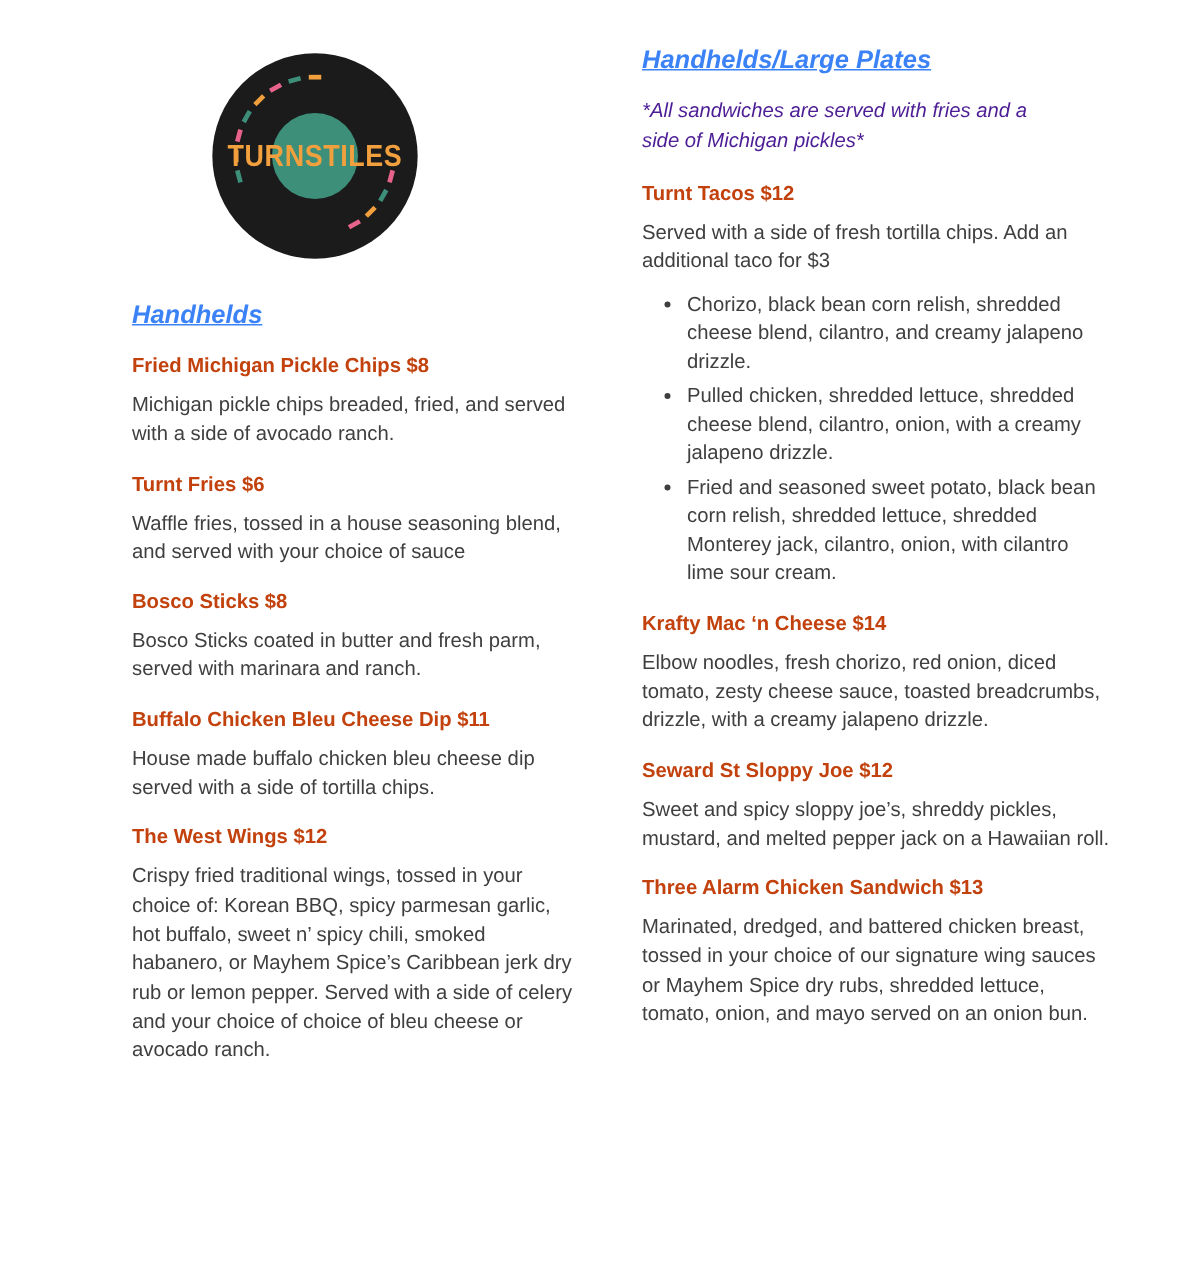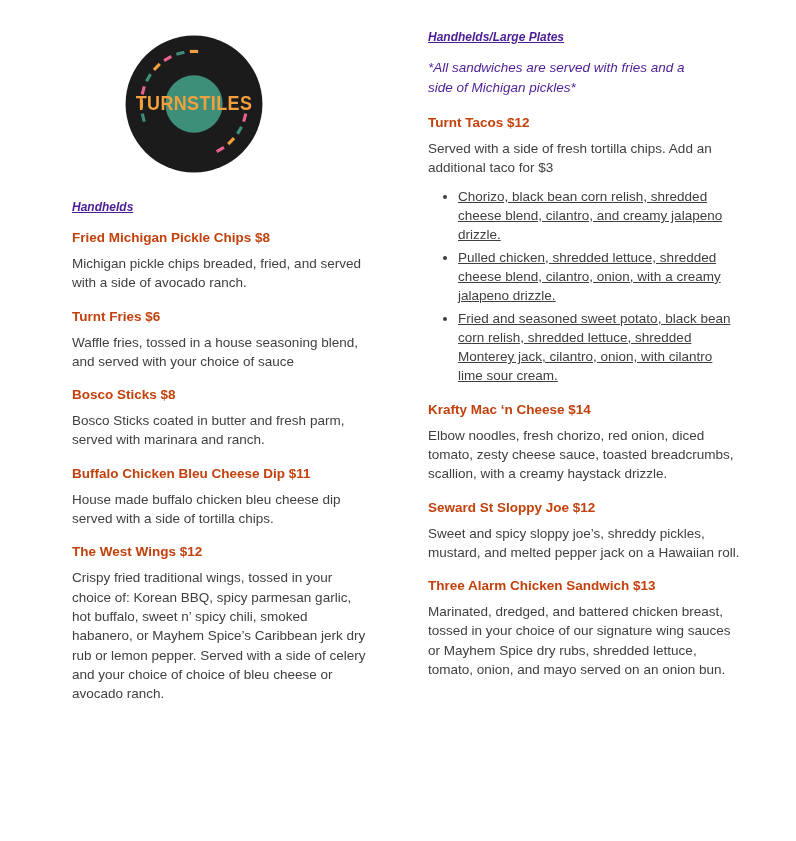--- a/index.html
+++ b/index.html
@@ -6,32 +6,32 @@
   body {
     width: 796px; height: 841px;
     background: #ffffff;
     font-family: "Liberation Sans", sans-serif;
     color: #3f3f3f;
     position: relative;
     overflow: hidden;
   }
   .page { position: relative; width: 796px; height: 841px; background: #fff; }
 
-  .col-left  { position: absolute; left: 72px;  top: 26px; width: 294px; }
+  .col-left  { position: absolute; left: 88px;  top: 26px; width: 294px; }
   .col-right { position: absolute; left: 428px; top: 30px; width: 312px; }
 
   .logo-wrap { width: 148px; height: 148px; margin: 4px 0 0 48px; }
   .logo-wrap svg { display: block; width: 148px; height: 148px; }
 
   .section-heading {
-    font-size: 12px;
+    font-size: 17px;
     font-weight: bold;
     font-style: italic;
     text-decoration: underline;
-    color: #4c1d95;
+    color: #3b82f6;
     margin: 22px 0 14px 0;
   }
   .col-right .section-heading { margin-top: 0; }
 
   .menu-note {
     font-style: italic;
     font-size: 13.5px;
     line-height: 1.45;
     width: 268px;
     margin: 0 0 18px 0;
@@ -46,21 +46,20 @@
   }
   .menu-item p {
     font-size: 13.5px;
     line-height: 1.43;
     margin: 0;
     color: #3f3f3f;
   }
   .menu-item ul {
     margin: 9px 0 2px 0;
     padding-left: 30px;
-    text-decoration: underline;
   }
   .menu-item li {
     font-size: 13.5px;
     line-height: 1.43;
     margin-bottom: 3px;
     color: #3f3f3f;
   }
   .logo-text {
     font-family: "Liberation Sans", sans-serif;
     font-weight: bold;
@@ -138,21 +137,21 @@
       <p>Served with a side of fresh tortilla chips.  Add an additional taco for $3</p>
       <ul>
         <li>Chorizo, black bean corn relish, shredded cheese blend, cilantro, and creamy jalapeno drizzle.</li>
         <li>Pulled chicken, shredded lettuce, shredded cheese blend, cilantro, onion, with a creamy jalapeno drizzle.</li>
         <li>Fried and seasoned sweet potato,  black bean corn relish, shredded lettuce, shredded Monterey jack,  cilantro, onion, with cilantro lime sour cream.</li>
       </ul>
     </section>
 
     <section class="menu-item">
       <h3>Krafty Mac ‘n Cheese $14</h3>
-      <p>Elbow noodles, fresh chorizo, red onion,  diced tomato, zesty cheese sauce, toasted breadcrumbs, scallion, with a creamy  haystack drizzle.</p>
+      <p>Elbow noodles, fresh chorizo, red onion,  diced tomato, zesty cheese sauce, toasted breadcrumbs, drizzle, with a creamy  jalapeno drizzle.</p>
     </section>
 
     <section class="menu-item">
       <h3>Seward St Sloppy Joe $12</h3>
       <p>Sweet and spicy sloppy joe’s, shreddy pickles, mustard, and melted pepper jack on  a Hawaiian roll.</p>
     </section>
 
 
     <section class="menu-item">
       <h3>Three Alarm Chicken Sandwich $13</h3>

